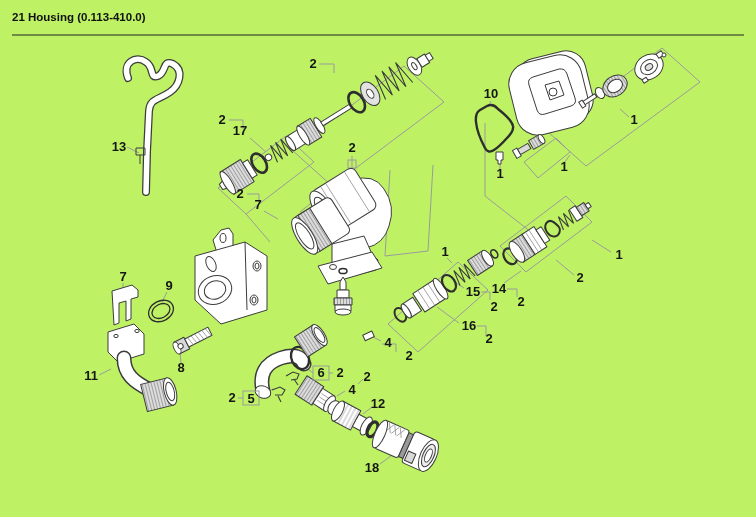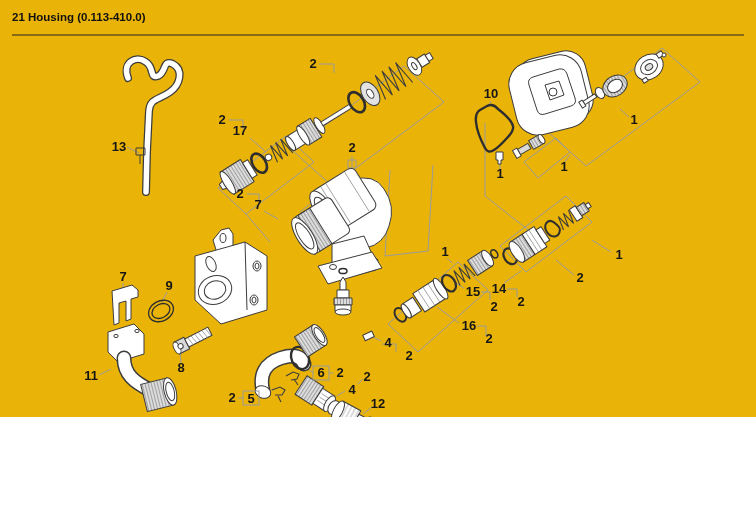--- a/index.html
+++ b/index.html
@@ -1,16 +1,16 @@
 <!DOCTYPE html>
 <html><head>
 <meta charset="utf-8">
 <style>
   html,body{margin:0;padding:0;background:#fff;}
-  .page{width:756px;height:417px;background:#eab308;position:relative;overflow:hidden;}
+  .page{width:756px;height:517px;background:#bef264;position:relative;overflow:hidden;}
   svg{display:block;}
   .title{font:bold 11.5px "Liberation Sans",sans-serif;fill:#111;}
   .lbl{font:bold 13px "Liberation Sans",sans-serif;fill:#161616;text-anchor:middle;}
   .con{stroke:#9b9b9b;stroke-width:1;fill:none;}
   .conr{stroke:#9b9b9b;stroke-width:1;fill:none;}
   .p{stroke:#3c3c3c;stroke-width:1;fill:#fff;stroke-linejoin:round;}
   .pk{stroke:#3c3c3c;stroke-width:1;stroke-linejoin:round;}
   .pn{stroke:#3c3c3c;stroke-width:1;fill:none;}
   .or{stroke:#2e2e2e;fill:none;}
   .h{stroke:#8a8a8a;stroke-width:0.7;fill:none;}

